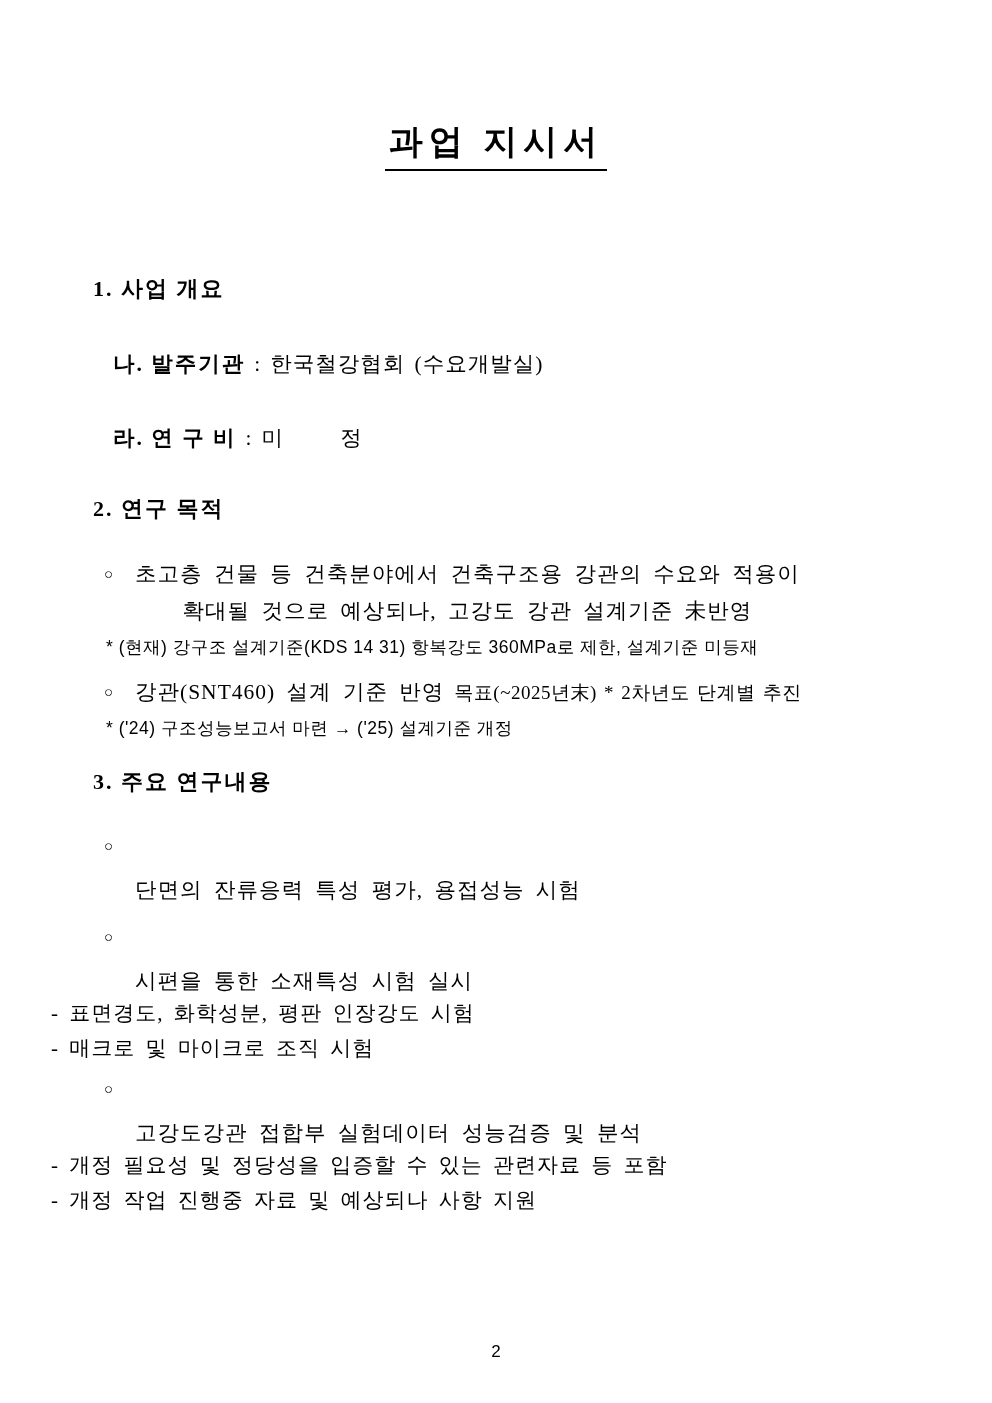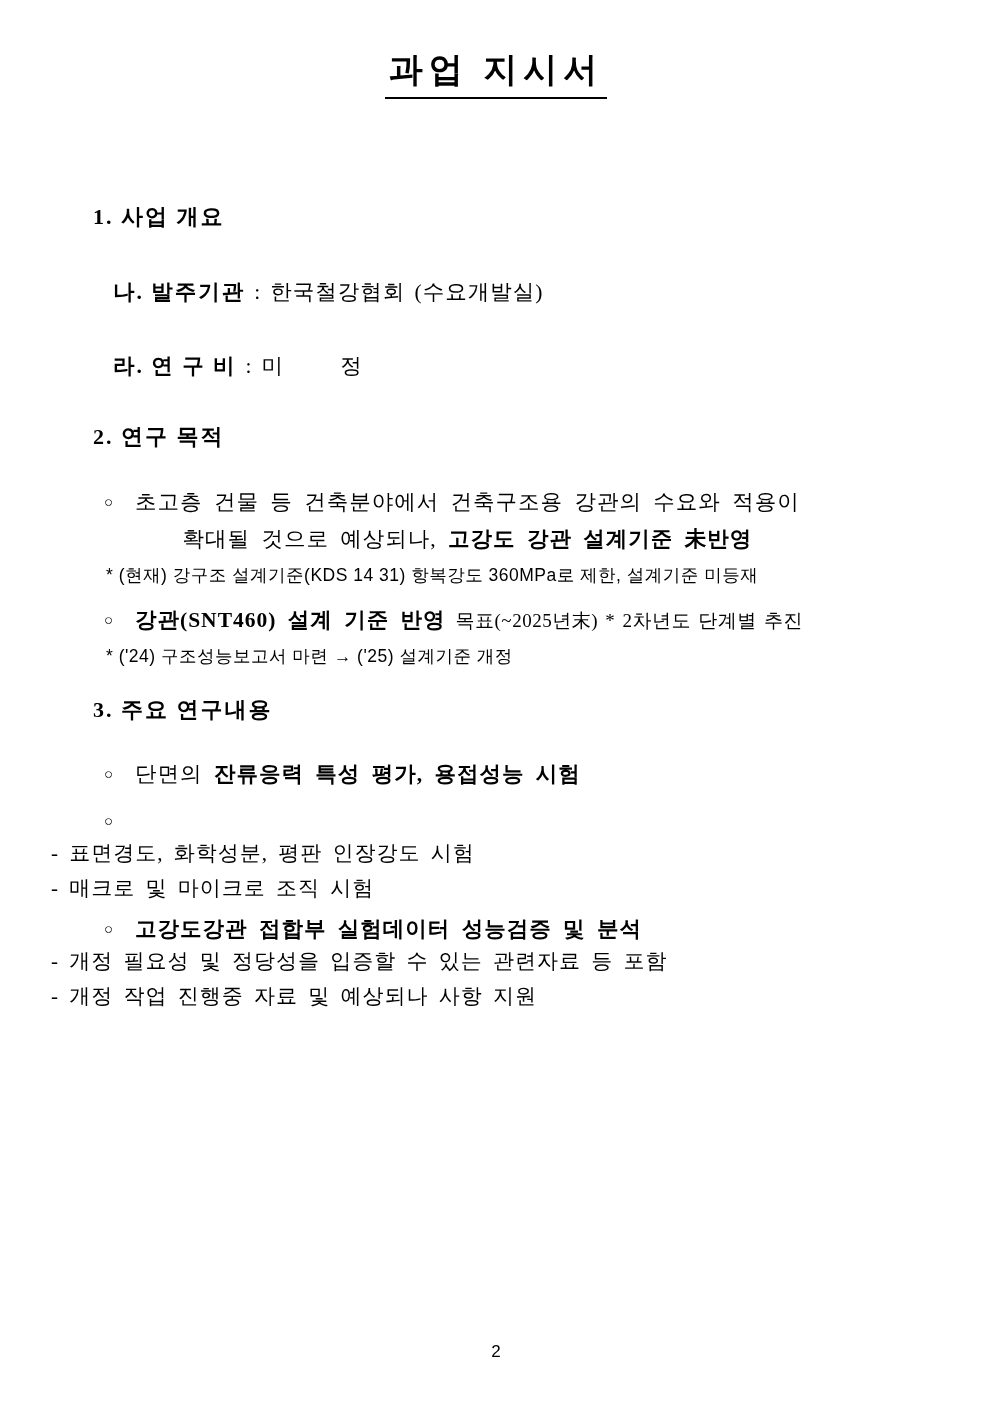--- a/index.html
+++ b/index.html
@@ -2,21 +2,21 @@
 <html><head>
 <meta charset="utf-8">
 <style>
   * { margin:0; padding:0; box-sizing:border-box; }
   html,body { background:#ffffff; }
   .page {
     width:992px; height:1403px; background:#ffffff; color:#000;
     position:relative; overflow:hidden;
     font-family:"Liberation Serif","DejaVu Serif",serif;
   }
-  .title-wrap { padding-top:48px; text-align:center; }
+  .title-wrap { padding-top:120px; text-align:center; }
   .doc-title {
     display:inline-block; font-size:34px; font-weight:bold; letter-spacing:6px;
     border-bottom:2.5px solid #000; padding:0 4px 5px 4px; line-height:44px;
   }
   .sec-h { margin-left:93px; font-size:22px; font-weight:bold; letter-spacing:2px; line-height:28px; }
   .sec1-h { margin-top:104px; }
   .sec2-h { margin-top:43px; }
   .sec3-h { margin-top:23px; }
 
   .kv { margin-left:113px; font-size:21.5px; line-height:28px; letter-spacing:1px; }
@@ -27,23 +27,23 @@
 
   .brow { display:flex; margin-left:104px; }
   .brow1 { margin-top:33px; }
   .brow2 { margin-top:10px; }
   .brow3 { margin-top:35px; }
   .brow4 { margin-top:17px; }
   .brow5 { margin-top:8px; }
   .bullet { flex:none; width:15px; font-size:15px; margin-right:16px; }
   .lh37 .bullet { line-height:37px; } .lh30 .bullet { line-height:30px; }
   .btext { font-size:21.5px; letter-spacing:1px; word-spacing:5px;text-align:center; }
-  .lh37 .btext { line-height:37px; } .lh30 .btext { line-height:30px; }
+  .lh37 .btext { line-height:37px; } .lh30 .btext { line-height:30px;margin-top:44px; }
   .nw { white-space:nowrap; }
-  .b { font-weight:bold; }
+  .b { font-weight:normal; }
   .tail { font-size:19px; margin-left:10px; letter-spacing:0.5px; word-spacing:2px; }
 
   .note {
     margin-left:106px; margin-right:20px;
     font-family:"Liberation Sans","DejaVu Sans",sans-serif;
     font-size:17.5px; line-height:34px; letter-spacing:0.5px; white-space:nowrap;
   }
   .sub {
     margin-left:51px; font-size:21px; line-height:35px;
     letter-spacing:1px; word-spacing:4px; white-space:nowrap;
@@ -92,20 +92,21 @@
 
   <div class="sec-h sec3-h">3. 주요 연구내용</div>
 
   <div class="brow brow3 lh30">
     <span class="bullet">○</span>
     <div class="btext nw"><span>단면의 </span><span class="b">잔류응력 특성 평가, 용접성능 시험</span></div>
   </div>
 
   <div class="brow brow4 lh30">
     <span class="bullet">○</span>
+    <div class="btext nw"><span>시편을 통한 </span><span class="b">소재특성 시험</span><span> 실시</span></div>
   </div>
   <div class="sub">- 표면경도, 화학성분, 평판 인장강도 시험</div>
   <div class="sub">- 매크로 및 마이크로 조직 시험</div>
 
   <div class="brow brow5 lh30">
     <span class="bullet">○</span>
     <div class="btext nw b">고강도강관 접합부 실험데이터 성능검증 및 분석</div>
   </div>
   <div class="sub">- 개정 필요성 및 정당성을 입증할 수 있는 관련자료 등 포함</div>
   <div class="sub">- 개정 작업 진행중 자료 및 예상되나 사항 지원</div>

